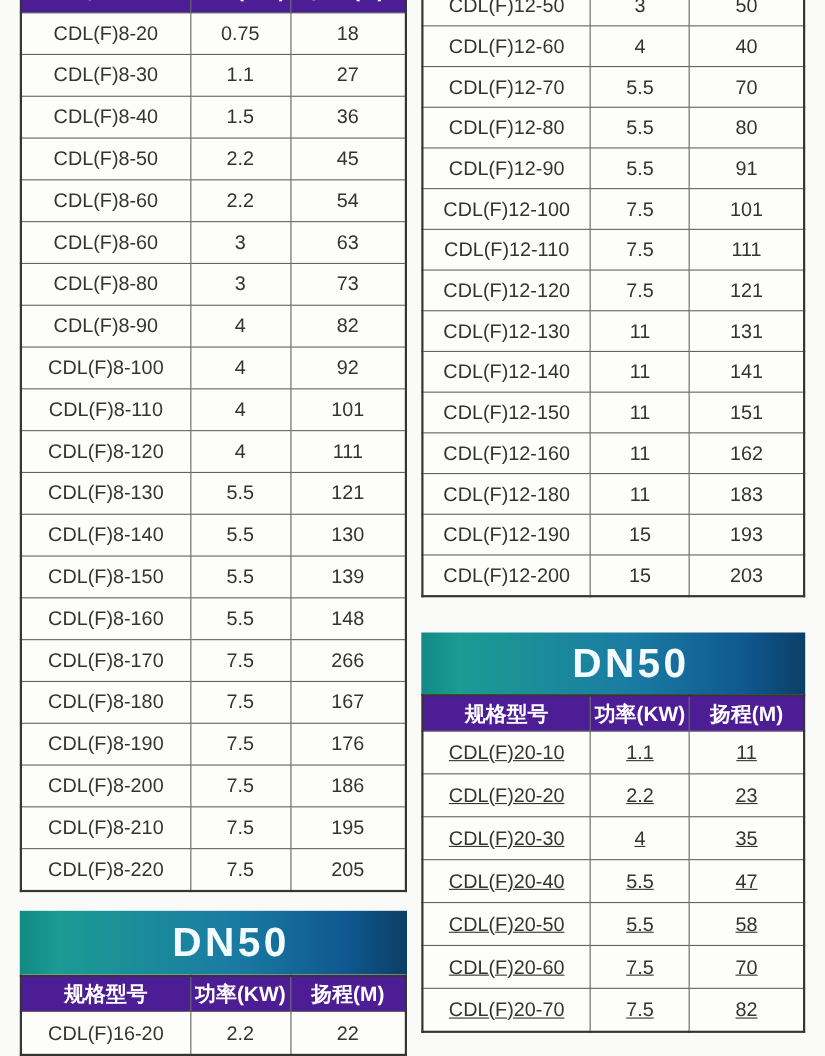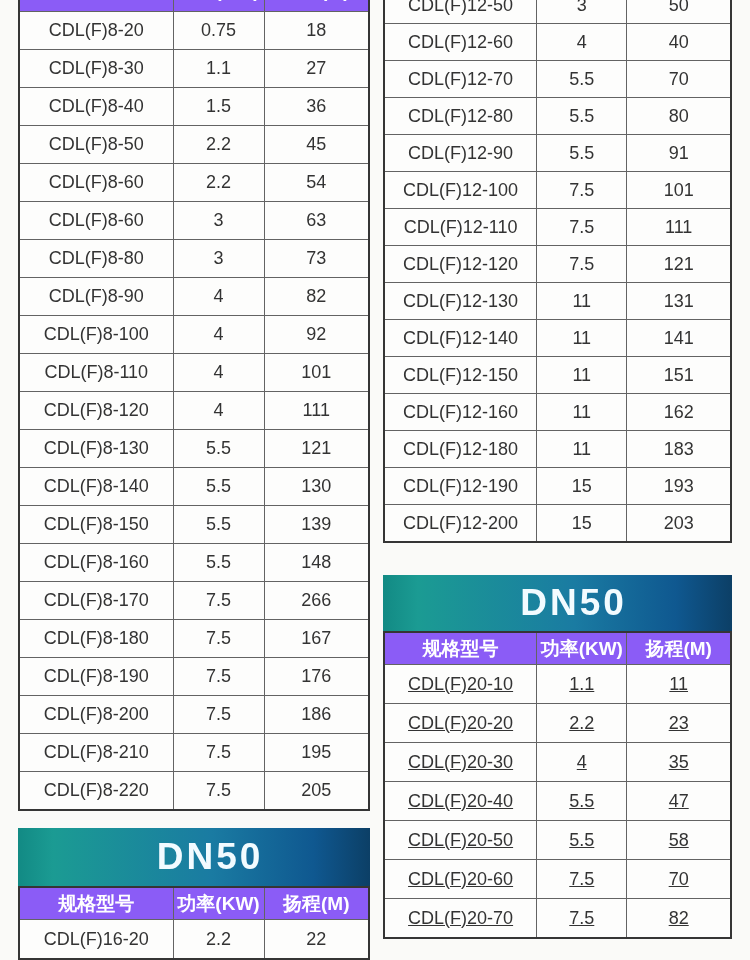--- a/index.html
+++ b/index.html
@@ -26,21 +26,21 @@
     text-align:center;
     vertical-align:middle;
     padding:0;
   }
   .spec td{
     height:37px;
     font-size:18px;
     color:#333333;
   }
   .spec thead th{
-    background:#8b5cf6;
+    background:#4c1d95;
     color:#ffffff;
     font-weight:bold;
     font-size:19px;
   }
   .head-tall th{height:40px;}
   .head-short th{height:31px;}
 
   
   .clip-head{margin-top:-31px;}
   .clip-row{margin-top:-15px;}

